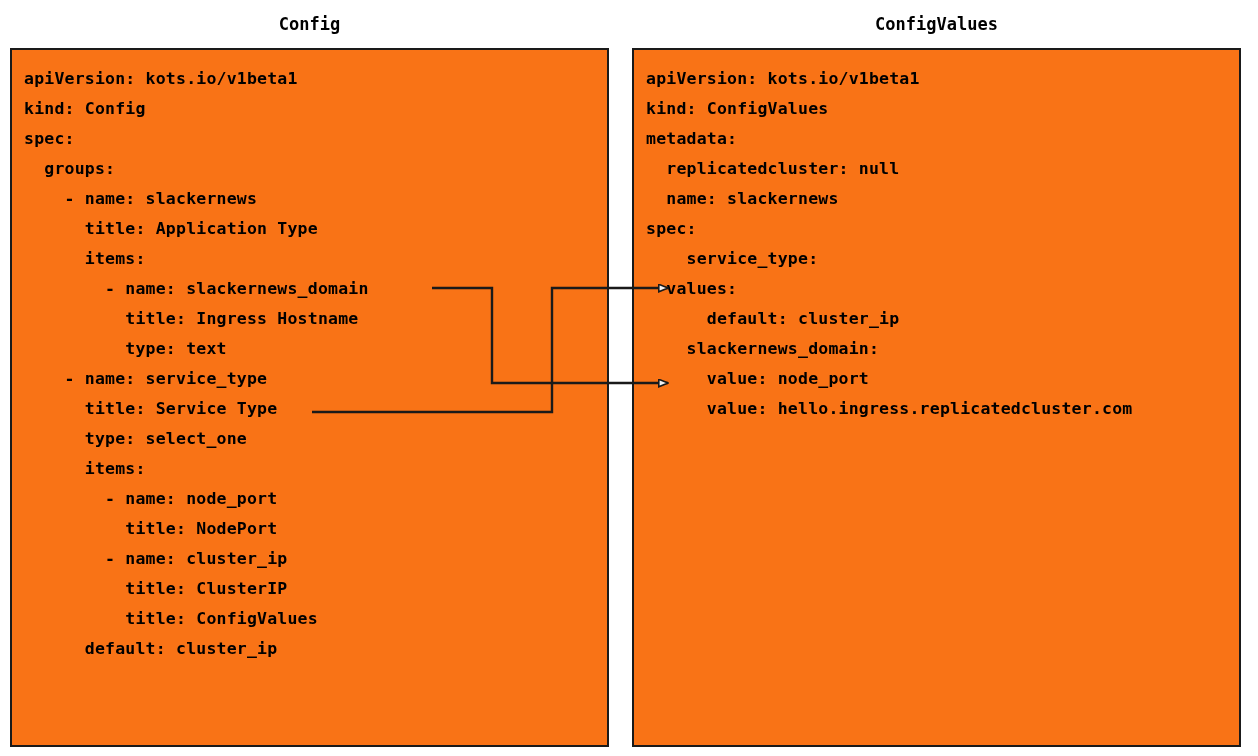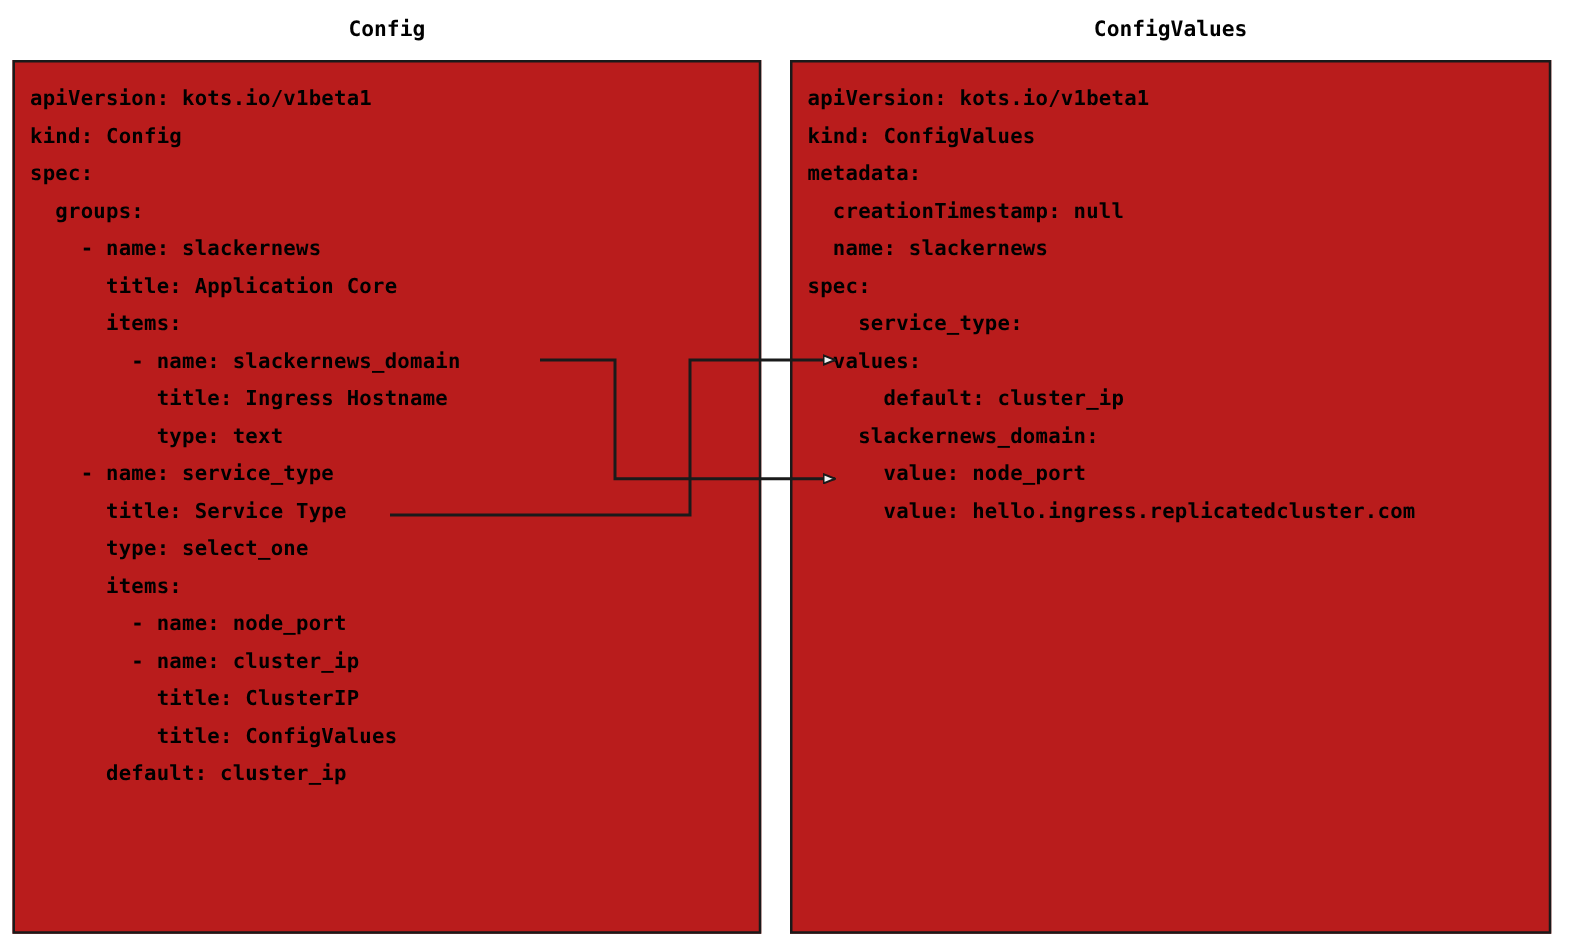--- a/index.html
+++ b/index.html
@@ -29,21 +29,21 @@
     color: #000000;
     letter-spacing: 0px;
     white-space: nowrap;
     text-align: center;
   }
   #title-config  { left: 10px;  top: 10px; width: 599px; }
   #title-values  { left: 632px; top: 10px; width: 609px; }
 
   .panel {
     position: absolute;
-    background: #b91c1c;
+    background: #f97316;
     border: 2px solid #1a1a1a;
     box-sizing: border-box;
   }
   #panel-config { left: 10px;  top: 44px; width: 599px; height: 699px; }
   #panel-values { left: 632px; top: 44px; width: 609px; height: 699px; }
 
   .code {
     position: absolute;
     left: 0; top: 0;
     right: 0; bottom: 0;
@@ -78,43 +78,44 @@
 
   <div class="panel-title" id="title-values">ConfigValues</div>
 
   <div class="panel" id="panel-config">
     <div class="code" id="code-config">
         <div class="code-line">apiVersion: kots.io/v1beta1</div>
         <div class="code-line">kind: Config</div>
         <div class="code-line">spec:</div>
         <div class="code-line">  groups:</div>
         <div class="code-line">    - name: slackernews</div>
-        <div class="code-line">      title: Application Core</div>
+        <div class="code-line">      title: Application Type</div>
         <div class="code-line">      items:</div>
         <div class="code-line">        - name: slackernews_domain</div>
         <div class="code-line">          title: Ingress Hostname</div>
         <div class="code-line">          type: text</div>
         <div class="code-line">    - name: service_type</div>
         <div class="code-line">      title: Service Type</div>
         <div class="code-line">      type: select_one</div>
         <div class="code-line">      items:</div>
         <div class="code-line">        - name: node_port</div>
+        <div class="code-line">          title: NodePort</div>
         <div class="code-line">        - name: cluster_ip</div>
         <div class="code-line">          title: ClusterIP</div>
         <div class="code-line">          title: ConfigValues</div>
         <div class="code-line">      default: cluster_ip</div>
       </div>
   </div>
 
   <div class="panel" id="panel-values">
     <div class="code" id="code-values">
         <div class="code-line">apiVersion: kots.io/v1beta1</div>
         <div class="code-line">kind: ConfigValues</div>
         <div class="code-line">metadata:</div>
-        <div class="code-line">  creationTimestamp: null</div>
+        <div class="code-line">  replicatedcluster: null</div>
         <div class="code-line">  name: slackernews</div>
         <div class="code-line">spec:</div>
         <div class="code-line">    service_type:</div>
         <div class="code-line">  values:</div>
         <div class="code-line">      default: cluster_ip</div>
         <div class="code-line">    slackernews_domain:</div>
         <div class="code-line">      value: node_port</div>
         <div class="code-line">      value: hello.ingress.replicatedcluster.com</div>
       </div>
   </div>

